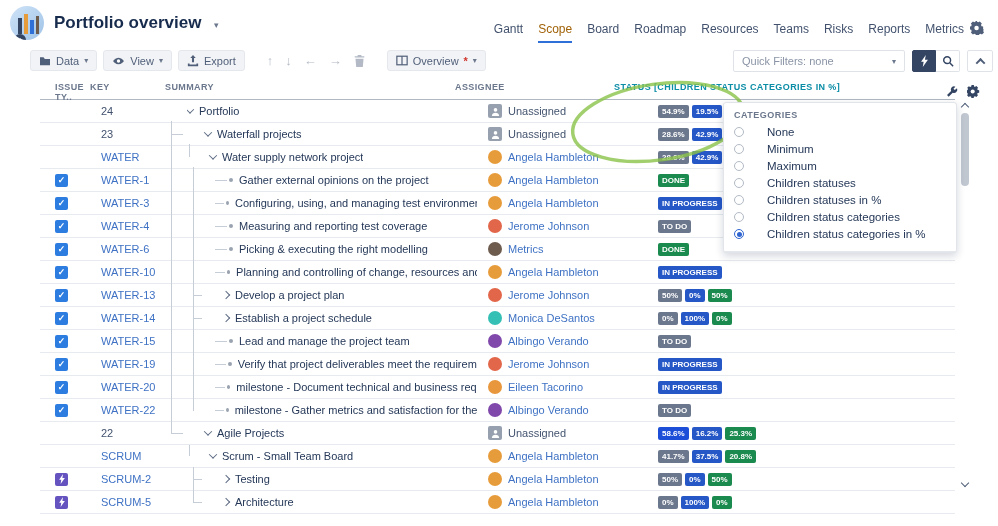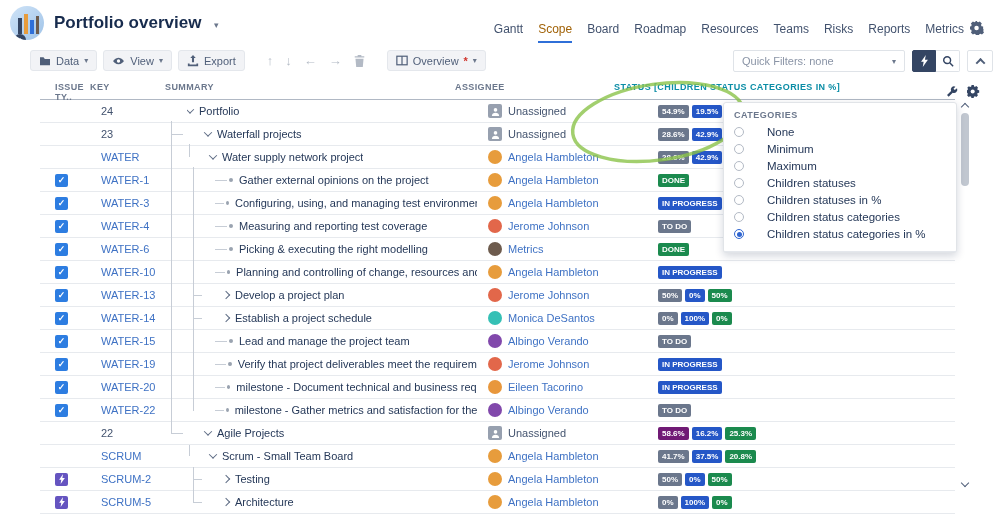--- a/index.html
+++ b/index.html
@@ -528,21 +528,21 @@
         <div class="cell c-assignee">
           <span class="avatar sq" style="background: rgb(151, 160, 175);">
             <svg width="9" height="9" viewBox="0 0 10 10" fill="#fff">
               <circle cx="5" cy="3.2" r="2"></circle>
               <path d="M1 10c0-2.3 1.8-3.6 4-3.6S9 7.7 9 10z"></path>
             </svg>
           </span>
           <span class="a-name a-grey">Unassigned</span>
         </div>
         <div class="cell c-status">
-          <span class="badge" style="background: #701a75;">58.6%</span>
+          <span class="badge" style="background: #1d4ed8;">58.6%</span>
           <span class="badge" style="background: rgb(37, 87, 199);">16.2%</span>
           <span class="badge" style="background: rgb(27, 138, 78);">25.3%</span>
         </div>
       </div>
       <div class="row">
         <div class="cell c-type"></div>
         <div class="cell c-key">
           <span class="key-txt link">SCRUM</span>
         </div>
         <div class="cell c-summary" style="padding-left: 23px;">

